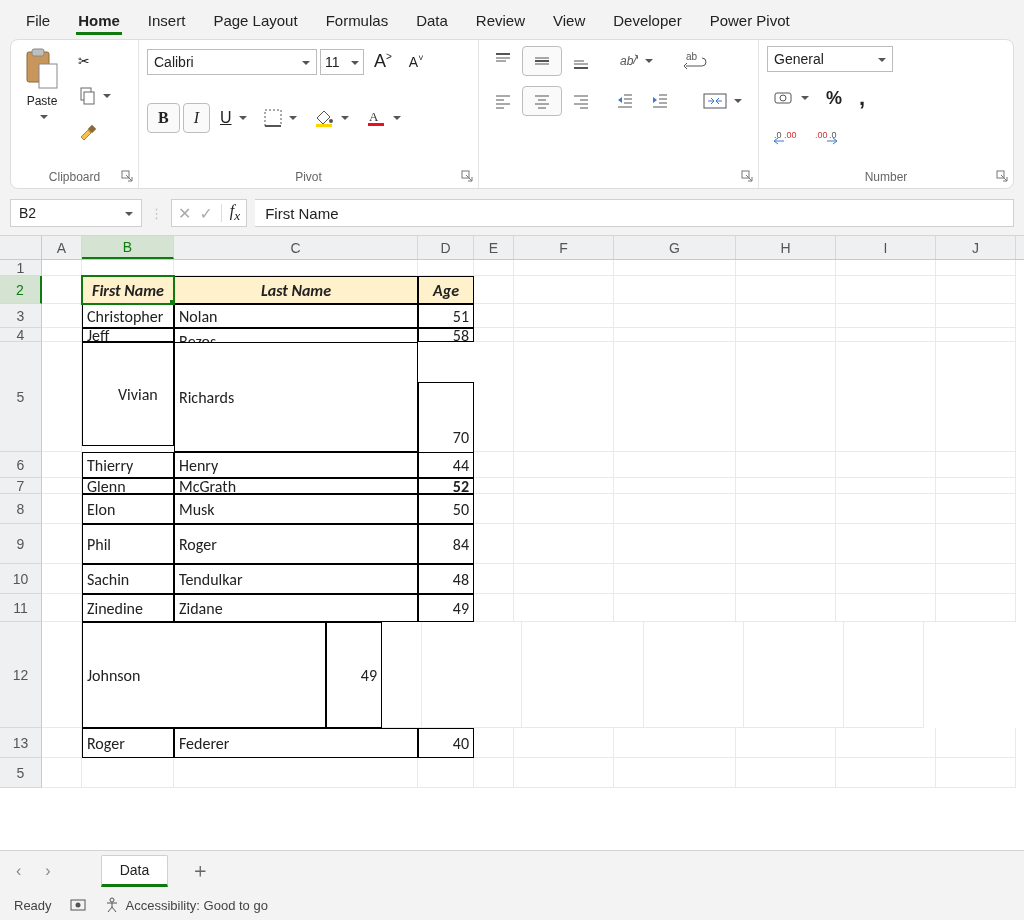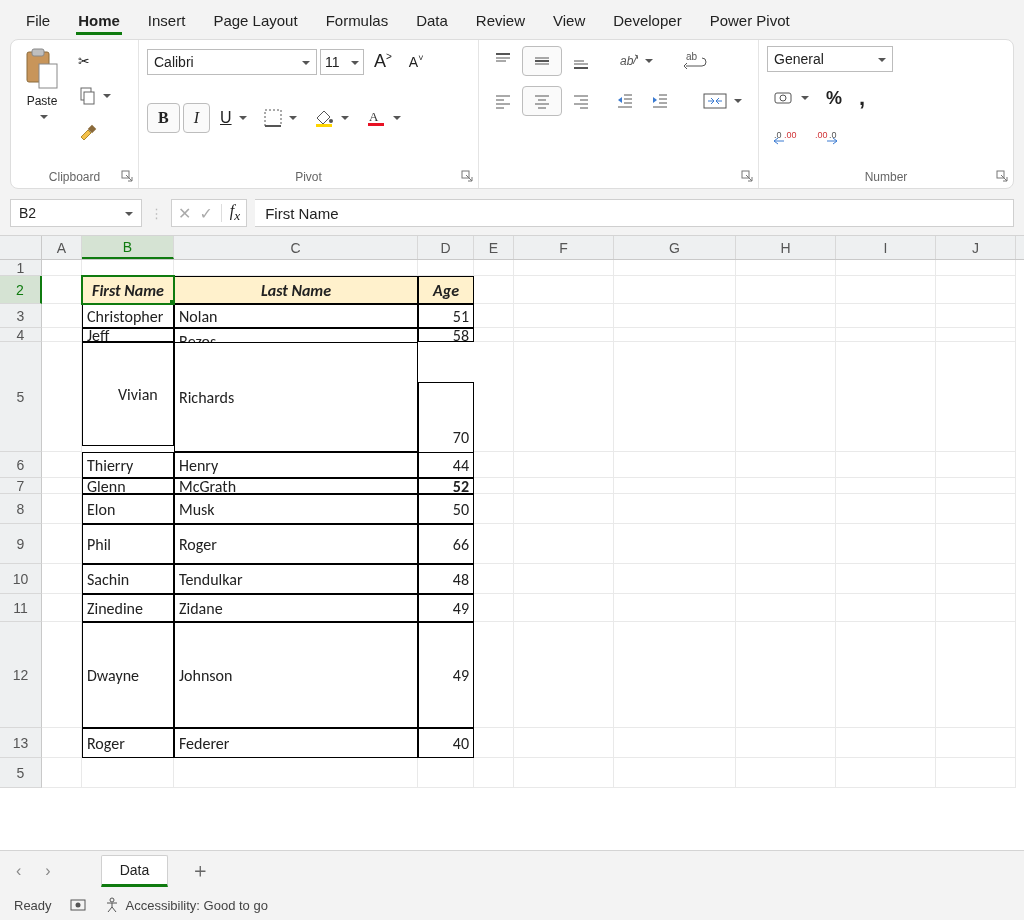--- a/index.html
+++ b/index.html
@@ -591,21 +591,21 @@
         <div class="cell cG" style="height: 30px;"></div>
         <div class="cell cH" style="height: 30px;"></div>
         <div class="cell cI" style="height: 30px;"></div>
         <div class="cell cJ" style="height: 30px;"></div>
       </div>
       <div class="r" style="height: 40px;">
         <div class="rh" style="height: 40px;">9</div>
         <div class="cell cA" style="height: 40px;"></div>
         <div class="cell cB tbl" style="height: 40px;">Phil</div>
         <div class="cell cC tbl" style="height: 40px;">Roger</div>
-        <div class="cell cD tbl age" style="height: 40px;">66</div>
+        <div class="cell cD tbl age" style="height: 40px;">84</div>
         <div class="cell cE" style="height: 40px;"></div>
         <div class="cell cF" style="height: 40px;"></div>
         <div class="cell cG" style="height: 40px;"></div>
         <div class="cell cH" style="height: 40px;"></div>
         <div class="cell cI" style="height: 40px;"></div>
         <div class="cell cJ" style="height: 40px;"></div>
       </div>
       <div class="r" style="height: 30px;">
         <div class="rh" style="height: 30px;">10</div>
         <div class="cell cA" style="height: 30px;"></div>
@@ -628,21 +628,20 @@
         <div class="cell cE" style="height: 28px;"></div>
         <div class="cell cF" style="height: 28px;"></div>
         <div class="cell cG" style="height: 28px;"></div>
         <div class="cell cH" style="height: 28px;"></div>
         <div class="cell cI" style="height: 28px;"></div>
         <div class="cell cJ" style="height: 28px;"></div>
       </div>
       <div class="r" style="height: 106px;">
         <div class="rh" style="height: 106px;">12</div>
         <div class="cell cA" style="height: 106px;"></div>
-        <div class="cell cB tbl" style="height: 106px;">Dwayne</div>
         <div class="cell cC tbl" style="height: 106px;">Johnson</div>
         <div class="cell cD tbl age" style="height: 106px;">49</div>
         <div class="cell cE" style="height: 106px;"></div>
         <div class="cell cF" style="height: 106px;"></div>
         <div class="cell cG" style="height: 106px;"></div>
         <div class="cell cH" style="height: 106px;"></div>
         <div class="cell cI" style="height: 106px;"></div>
         <div class="cell cJ" style="height: 106px;"></div>
       </div>
       <div class="r" style="height: 30px;">

